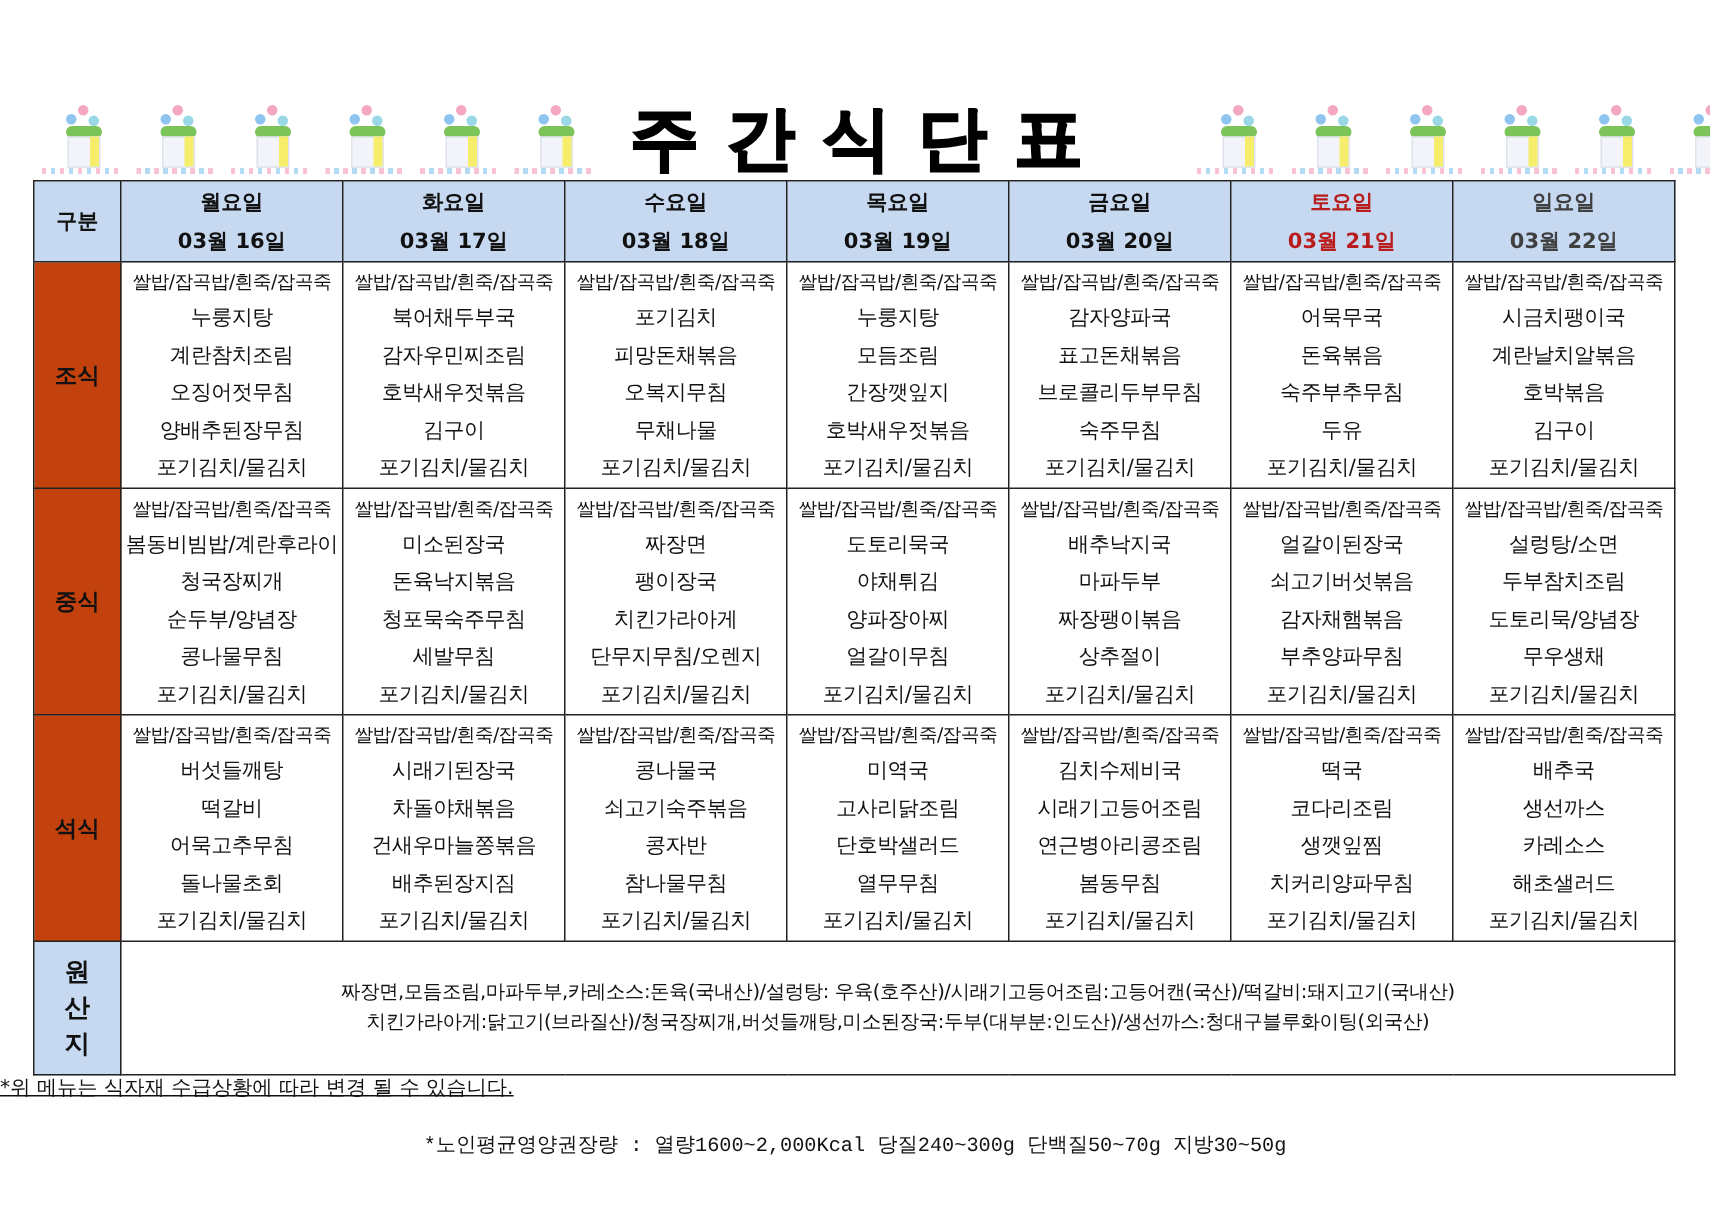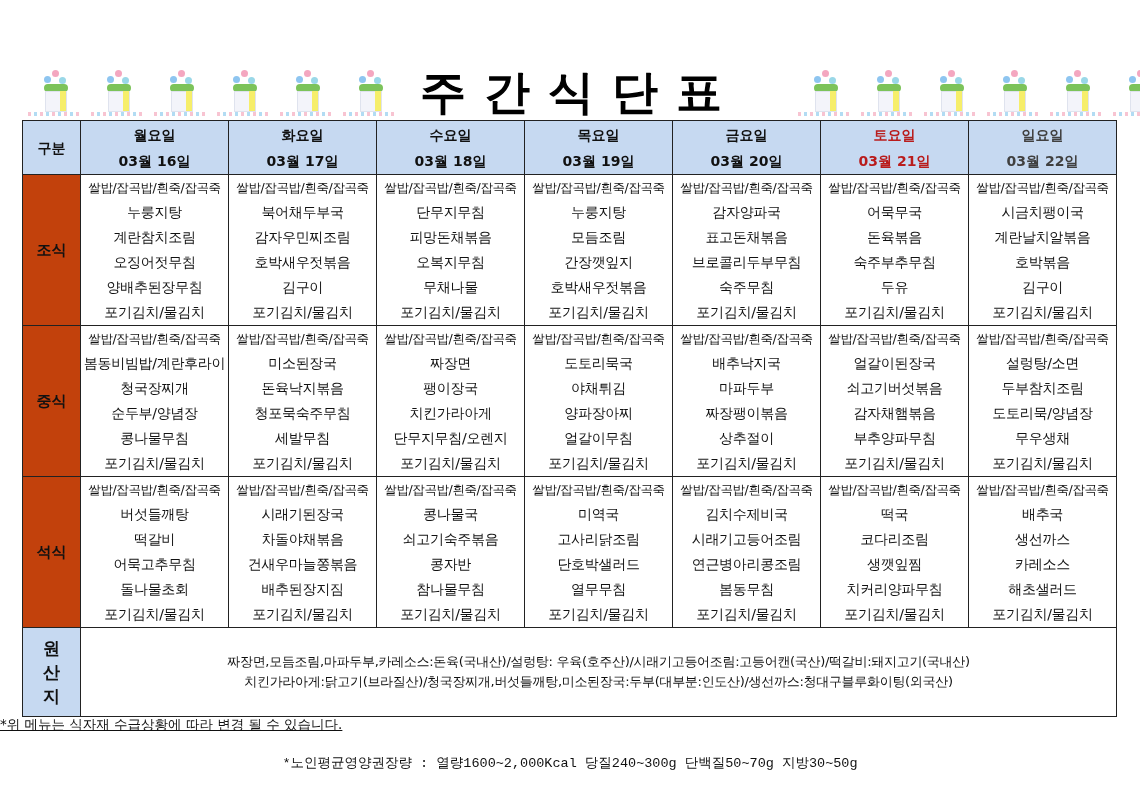--- a/index.html
+++ b/index.html
@@ -12,21 +12,21 @@
   .pot { width: 63px; height: 56px; position: relative; }
   .pot .flower { position: absolute; width: 7px; height: 7px; border-radius: 50%; }
   .pot .f1 { left: 30px; top: 6px; background: #f4a7c0; }
   .pot .f2 { left: 22px; top: 12px; background: #8ec5f0; }
   .pot .f3 { left: 37px; top: 13px; background: #9ad8e8; }
   .pot .leaves { position: absolute; left: 22px; top: 20px; width: 24px; height: 8px; background: #7cc35a; border-radius: 4px; }
   .pot .vase { position: absolute; left: 23px; top: 27px; width: 20px; height: 19px; background: #f3f4fa; border: 1px solid #dfe3ee; }
   .pot .band { position: absolute; left: 38px; top: 27px; width: 6px; height: 20px; background: #f6ee6a; }
   .pot .dots { position: absolute; left: 6px; top: 48px; width: 52px; height: 4px; background: repeating-linear-gradient(90deg, #f6b5c6 0 3px, transparent 3px 6px, #9fd3f0 6px 9px, transparent 9px 12px); opacity: .8; }
 
-  .main-title { position: absolute; left: 398px; top: 0; width: 320px; text-align: center; font-family: "DejaVu Sans", sans-serif; font-weight: 400; font-size: 46px; letter-spacing: 18px; color: #000; line-height: 56px; -webkit-text-stroke: 1.5px #000; }
+  .main-title { position: absolute; left: 398px; top: 0; width: 320px; text-align: center; font-family: "DejaVu Sans", sans-serif; font-weight: 700; font-size: 46px; letter-spacing: 18px; color: #000; line-height: 56px; -webkit-text-stroke: 1.5px #000; }
 
   table.menu { position: absolute; left: 22px; top: 120px; width: 1068px; border-collapse: collapse; table-layout: fixed; }
   table.menu td, table.menu th { border: 1.5px solid #222; padding: 0; text-align: center; }
   col.c0 { width: 58px; }
   col.cd { width: 148px; }
 
   .head-cell { background: #c6d9f1; height: 53px; font-weight: bold; font-size: 14px; line-height: 26px; }
   .head-cell .dname { display: block; text-align: center; }
   .head-cell .ddate { display: block; }
   .sat { color: #b91c1c; }
@@ -218,21 +218,21 @@
         <td class="day-cell">
           <div class="rice">쌀밥/잡곡밥/흰죽/잡곡죽</div>
           <div class="dish">북어채두부국</div>
           <div class="dish">감자우민찌조림</div>
           <div class="dish">호박새우젓볶음</div>
           <div class="dish">김구이</div>
           <div class="dish">포기김치/물김치</div>
         </td>
         <td class="day-cell">
           <div class="rice">쌀밥/잡곡밥/흰죽/잡곡죽</div>
-          <div class="dish">단무지무침</div>
+          <div class="dish">포기김치</div>
           <div class="dish">피망돈채볶음</div>
           <div class="dish">오복지무침</div>
           <div class="dish">무채나물</div>
           <div class="dish">포기김치/물김치</div>
         </td>
         <td class="day-cell">
           <div class="rice">쌀밥/잡곡밥/흰죽/잡곡죽</div>
           <div class="dish">누룽지탕</div>
           <div class="dish">모듬조림</div>
           <div class="dish">간장깻잎지</div>

